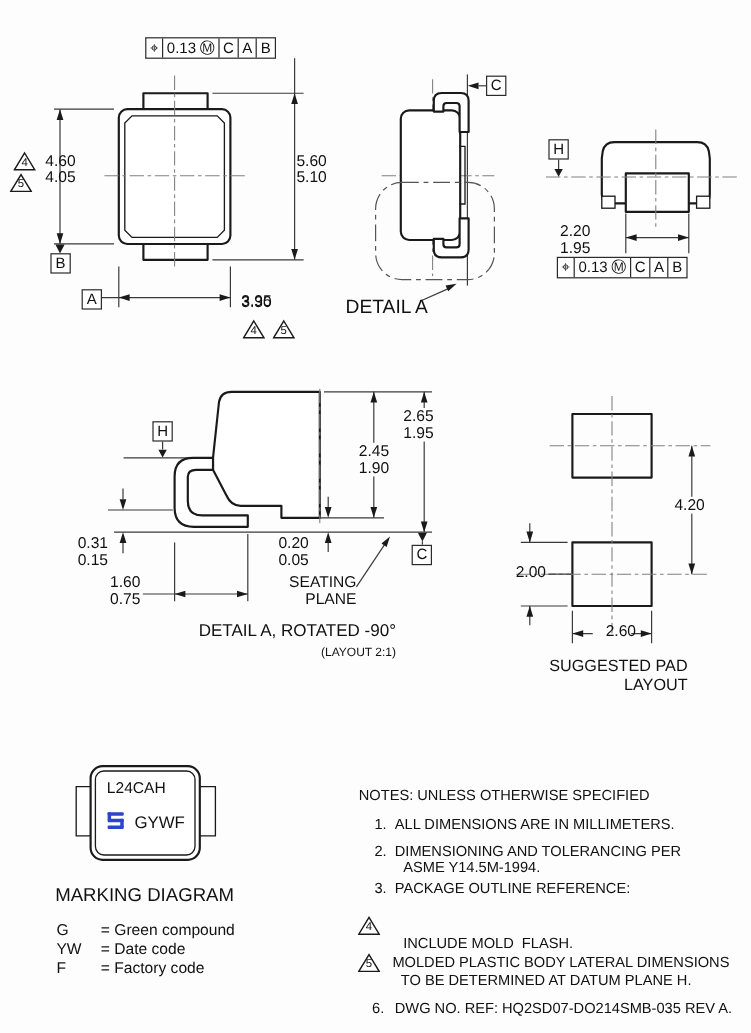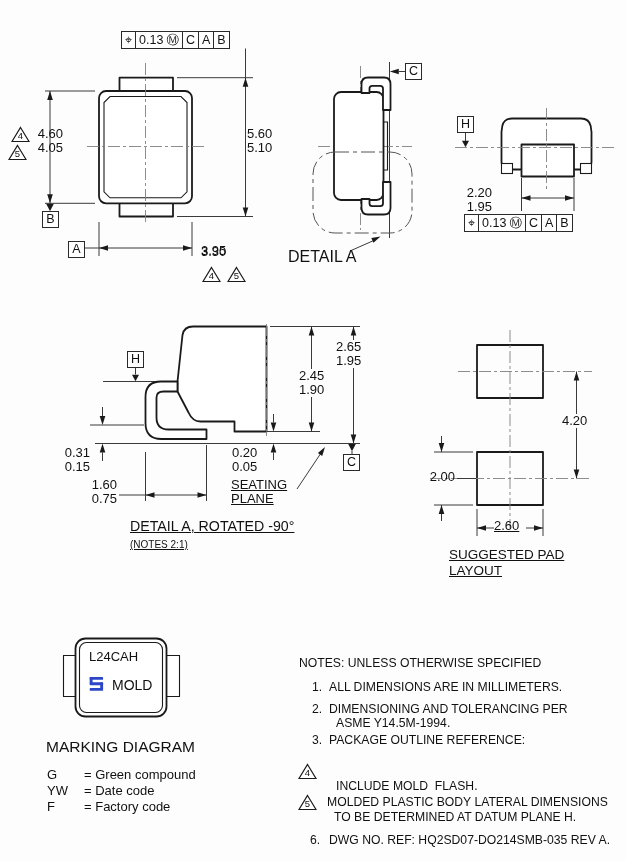--- a/index.html
+++ b/index.html
@@ -9,21 +9,21 @@
   .obj2{stroke:#1a1a1a;stroke-width:1.8;fill:none;stroke-linejoin:round;}
   .objf{stroke:#1a1a1a;stroke-width:1.8;fill:#fff;stroke-linejoin:round;}
   .obj1{stroke:#1a1a1a;stroke-width:1.1;fill:none;}
   .obj1f{stroke:#1a1a1a;stroke-width:1.1;fill:#fff;}
   .ln{stroke:#3a3a3a;stroke-width:1;fill:none;}
   .cl{stroke:#808080;stroke-width:0.9;fill:none;stroke-dasharray:12 3 3 3;}
   .dash{stroke:#555;stroke-width:1;fill:none;stroke-dasharray:14 4 4 4;}
   .ar{fill:#1a1a1a;stroke:none;}
   .lb{position:absolute;font-size:13px;line-height:14px;white-space:pre;color:#111;}
   .rt{text-align:right;}
-  .ct{text-align:left;text-decoration:underline;}
+  .ct{text-align:right;}
   .wbg{background:#fdfdfd;padding:0 2px;}
   .ttl{position:absolute;left:0;right:0;top:4px;text-align:center;font-weight:bold;font-size:14.5px;}
   .dbox{position:absolute;width:15px;height:15px;border:1.3px solid #2a2a2a;background:#fff;
         text-align:center;font-size:12.5px;line-height:15px;}
   .fcf{position:absolute;display:flex;height:16px;border:1.3px solid #2a2a2a;background:#fff;
        font-size:12.5px;align-items:stretch;}
   .fcf span{padding:0 3px;border-left:1.3px solid #2a2a2a;line-height:16px;display:block;}
   .fcf span:first-child{border-left:none;font-family:"DejaVu Sans",sans-serif;}
   .fcf .mod{border-left:none;padding-left:0;font-family:"DejaVu Sans",sans-serif;}
   .tri{position:absolute;width:19px;height:17px;}
@@ -218,41 +218,41 @@
   <div class="lb wbg" style="left:297px;top:383px">1.90</div>
   <div class="lb rt" style="left:58px;top:446px;width:32px">0.31</div>
   <div class="lb rt" style="left:58px;top:460px;width:32px">0.15</div>
   <div class="lb" style="left:232px;top:446px">0.20</div>
   <div class="lb" style="left:232px;top:460px">0.05</div>
   <div class="lb rt" style="left:85px;top:478px;width:32px">1.60</div>
   <div class="lb rt" style="left:85px;top:492px;width:32px">0.75</div>
   <div class="lb ct" style="left:231px;top:478px;width:66px">SEATING</div>
   <div class="lb ct" style="left:231px;top:492px;width:66px">PLANE</div>
   <div class="cap ct" style="left:130px;top:518px;width:200px">DETAIL A, ROTATED -90°</div>
-  <div class="lb ct" style="left:130px;top:538px;width:200px;font-size:10px">(NOTES 2:1)</div>
+  <div class="lb ct" style="left:130px;top:538px;width:200px;font-size:10px">(LAYOUT 2:1)</div>
 
   <div class="lb wbg" style="left:560px;top:414px">4.20</div>
   <div class="lb rt" style="left:422px;top:470px;width:33px">2.00</div>
   <div class="lb ct" style="left:494px;top:519px;width:36px">2.60</div>
   <div class="lb ct" style="left:449px;top:548px;width:124px;font-size:13.5px">SUGGESTED PAD</div>
   <div class="lb ct" style="left:449px;top:564px;width:124px;font-size:13.5px">LAYOUT</div>
 
   <div class="lb" style="left:89px;top:650px">L24CAH</div>
   <span class="logo" style="left:88px;top:676px">
     <svg width="17" height="16" viewBox="0 0 16 15">
       <g fill="#2b46c8">
         <rect x="1.6" y="0.8" width="12.6" height="2.7" rx="0.8"></rect>
         <rect x="1.6" y="0.8" width="2.7" height="6.4" rx="0.8"></rect>
         <rect x="1.6" y="5.9" width="12.6" height="2.7" rx="0.8"></rect>
         <rect x="11.5" y="5.9" width="2.7" height="6.6" rx="0.8"></rect>
         <rect x="1.6" y="11.2" width="12.6" height="2.7" rx="0.8"></rect>
       </g>
     </svg>
   </span>
-  <div class="lb" style="left:112px;top:678px;font-size:14px">MOLD</div>
+  <div class="lb" style="left:112px;top:678px;font-size:14px">GYWF</div>
   <div class="lb" style="left:46px;top:740px;font-size:15.5px">MARKING DIAGRAM</div>
 
   <div class="lb" style="left:47px;top:768px">G</div>
   <div class="lb" style="left:84px;top:768px">= Green compound</div>
   <div class="lb" style="left:47px;top:784px">YW</div>
   <div class="lb" style="left:84px;top:784px">= Date code</div>
   <div class="lb" style="left:47px;top:800px">F</div>
   <div class="lb" style="left:84px;top:800px">= Factory code</div>
 
   <div class="nt" style="left:299px;top:657px">NOTES: UNLESS OTHERWISE SPECIFIED</div>

